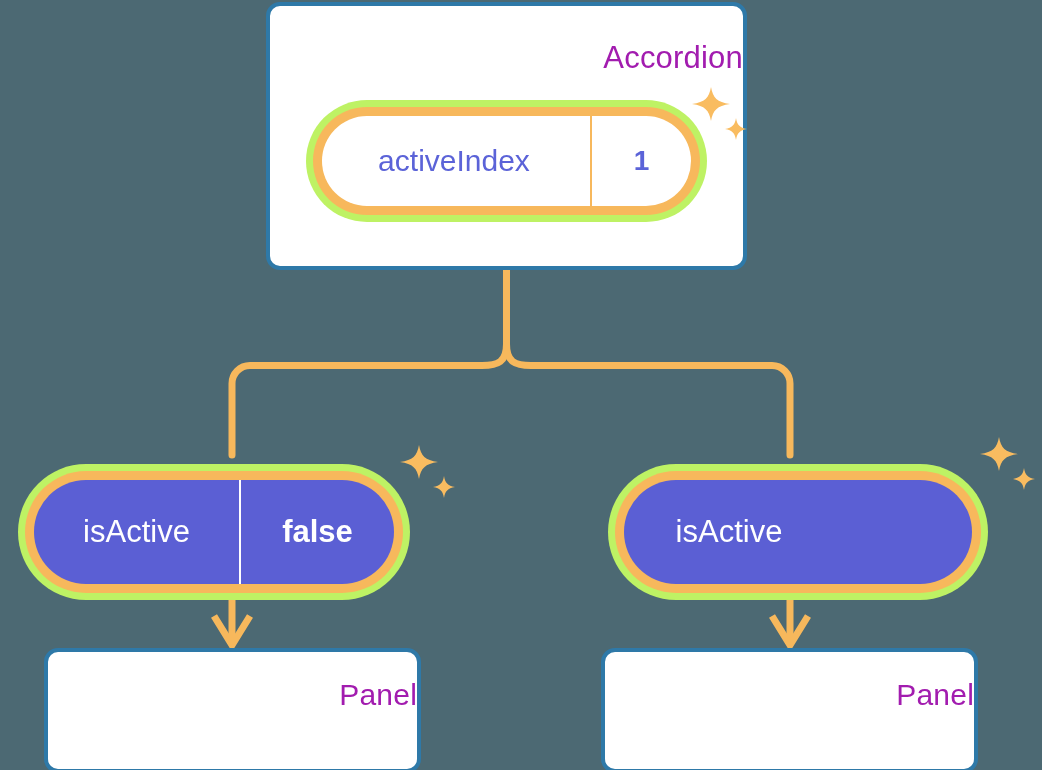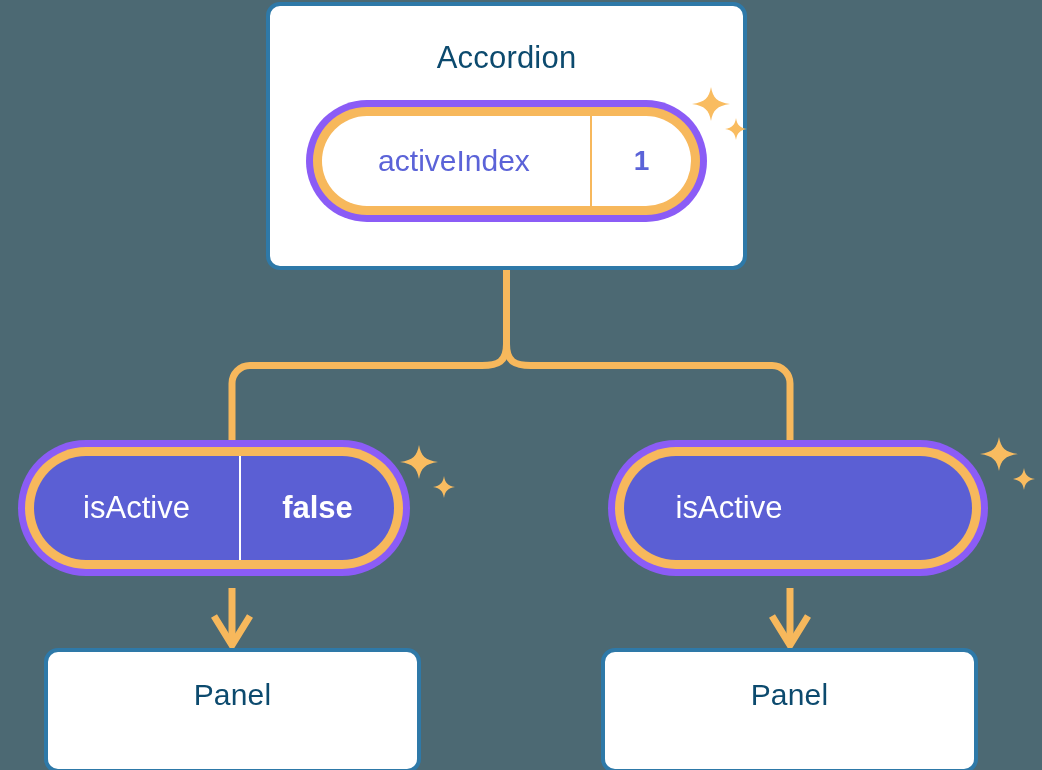--- a/index.html
+++ b/index.html
@@ -32,25 +32,25 @@
 
   
   .card {
     position: absolute;
     background: #FFFFFF;
     border: 4px solid #2E79A8;
     border-radius: 14px;
     box-sizing: border-box;
   }
   .card-title {
-    color: #0c4a6e;
+    color: #a21caf;
     font-size: 31px;
     font-weight: 400;
     letter-spacing: 0.2px;
-    text-align: center;
+    text-align: right;
     white-space: nowrap;
   }
 
   #card-accordion {
     left: 266px;
     top: 2px;
     width: 481px;
     height: 268px;
   }
   #card-accordion .card-title {
@@ -69,21 +69,21 @@
     font-size: 30px;
   }
 
   
   .pill-wrap {
     position: absolute;
     display: flex;
     align-items: center;
     justify-content: flex-end;
     border-radius: 999px;
-    background: #8b5cf6;           
+    background: #bef264;           
     box-sizing: border-box;
     padding: 7px;
   }
   .pill-ring {
     border-radius: 999px;
     background: #F7B85C;           
     padding: 9px;
     box-sizing: border-box;
   }
   .pill-body {
@@ -141,21 +141,21 @@
     font-size: 30px;
     padding-right: 4px;
   }
   #pill-active-index .pill-val {
     flex: 1;
     font-size: 28px;
   }
 
   
   .pill-state {
-    top: 440px;
+    top: 464px;
     height: 136px;
   }
   #pill-is-active-left  { left: 18px;  width: 392px; }
   #pill-is-active-right { left: 608px; width: 380px; }
   .pill-state .pill-ring { width: 100%; height: 100%; }
   .pill-state .pill-key {
     font-size: 31px;
     padding: 0 20px;
   }
   .pill-state .pill-val {

